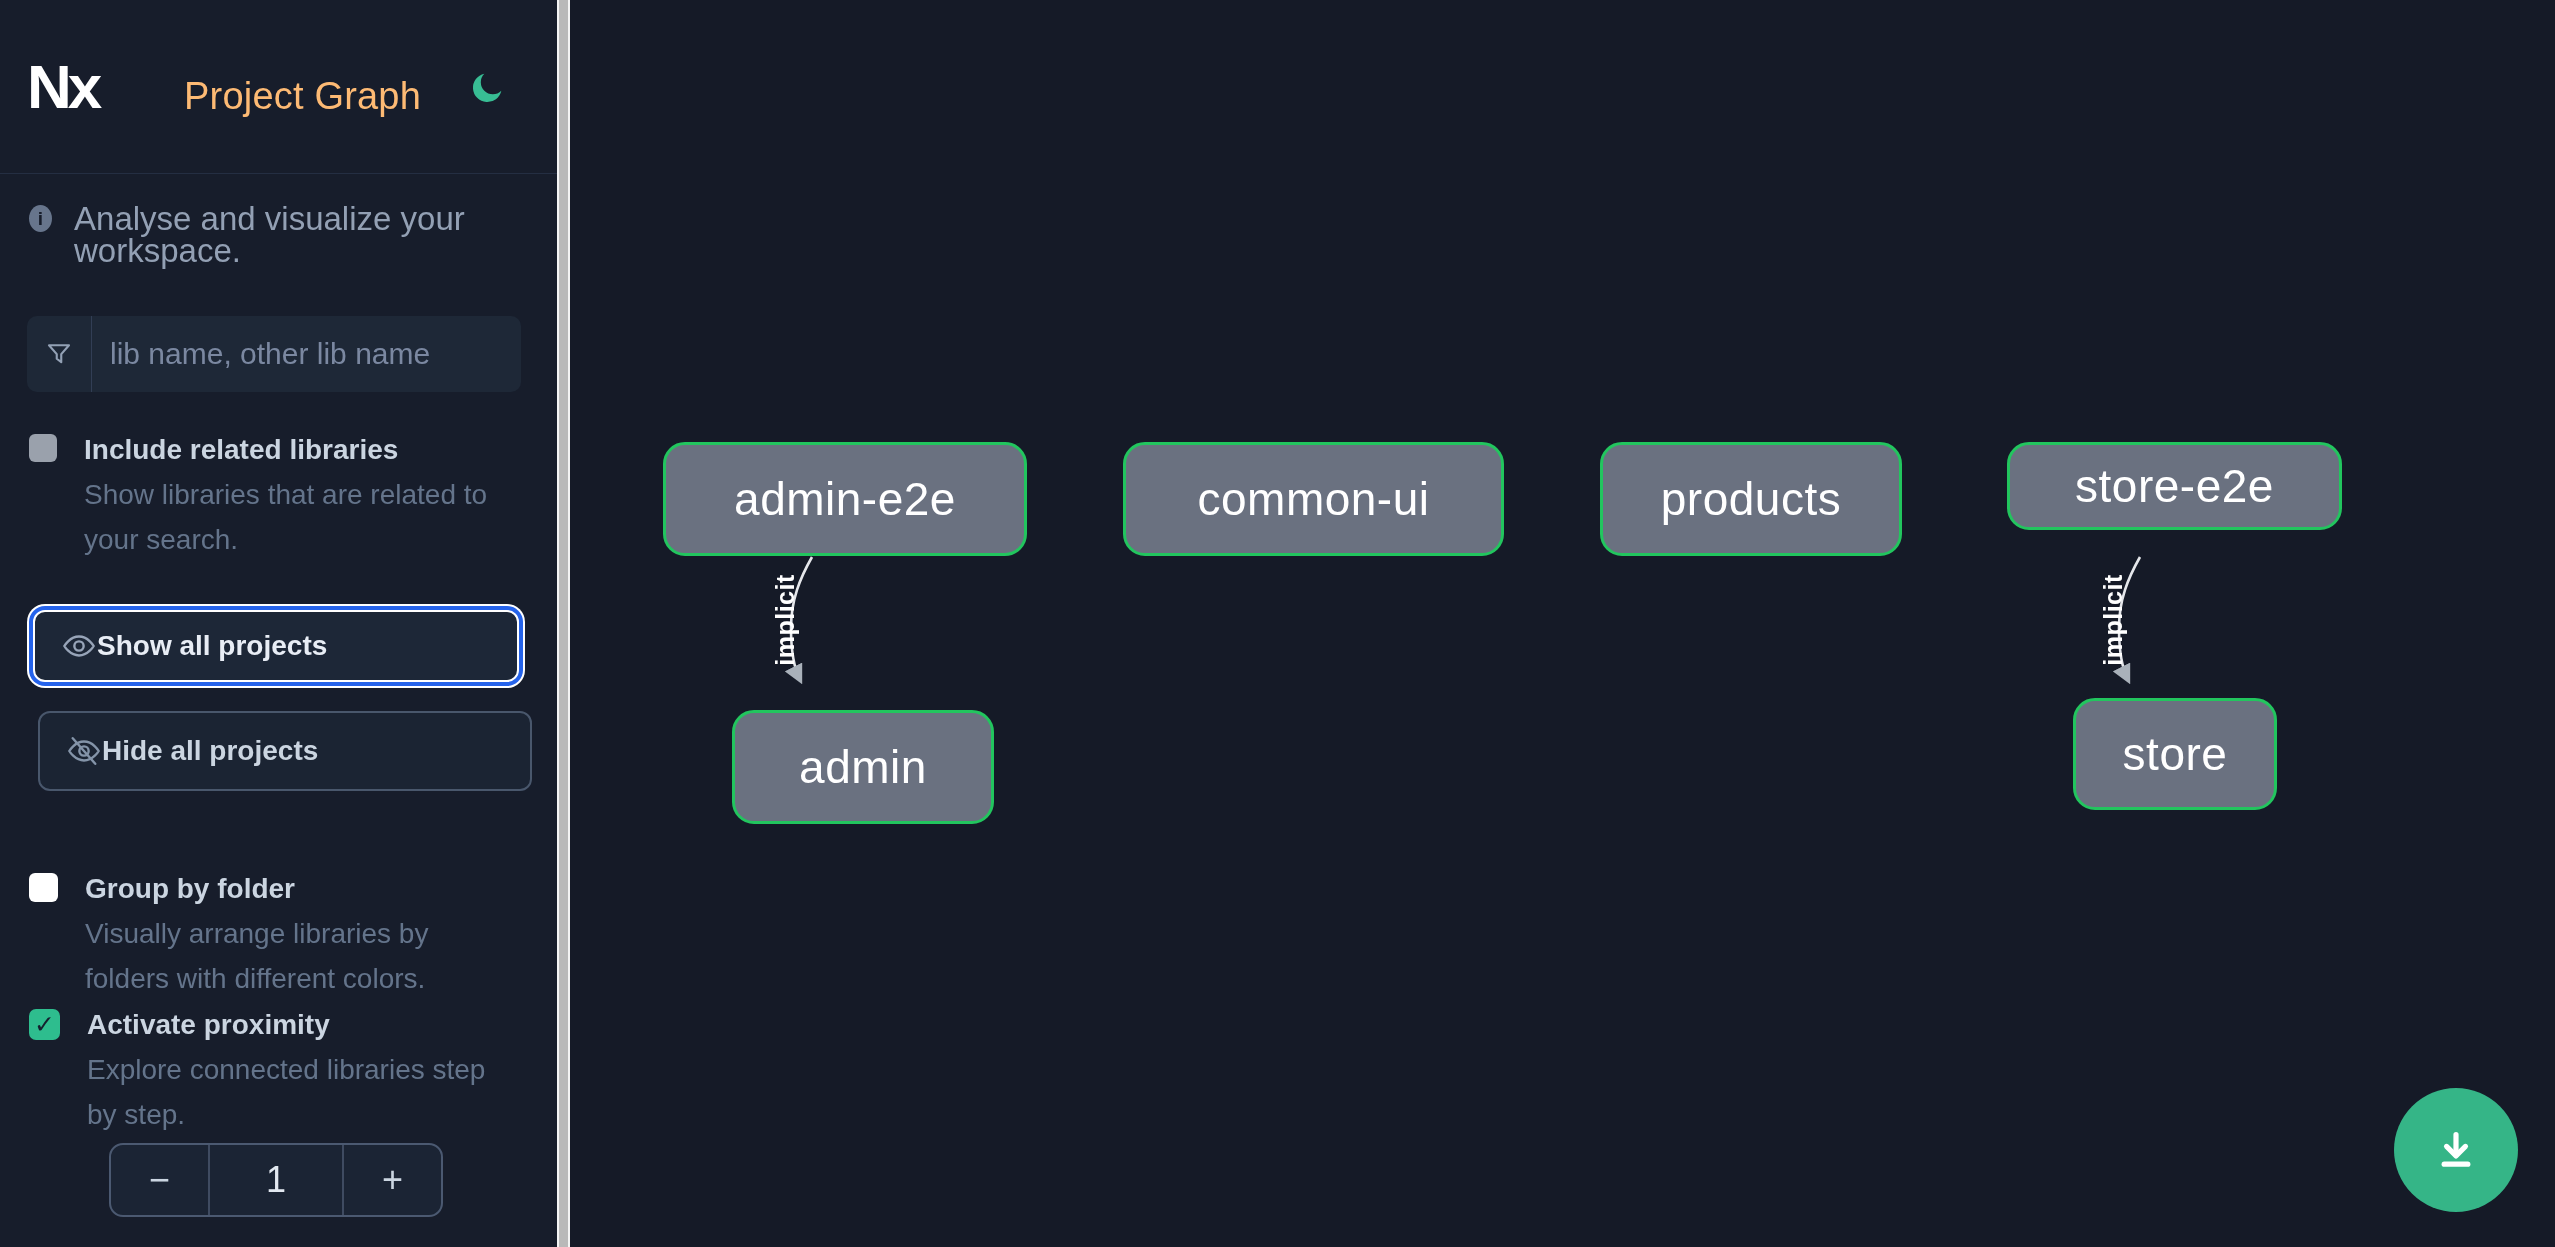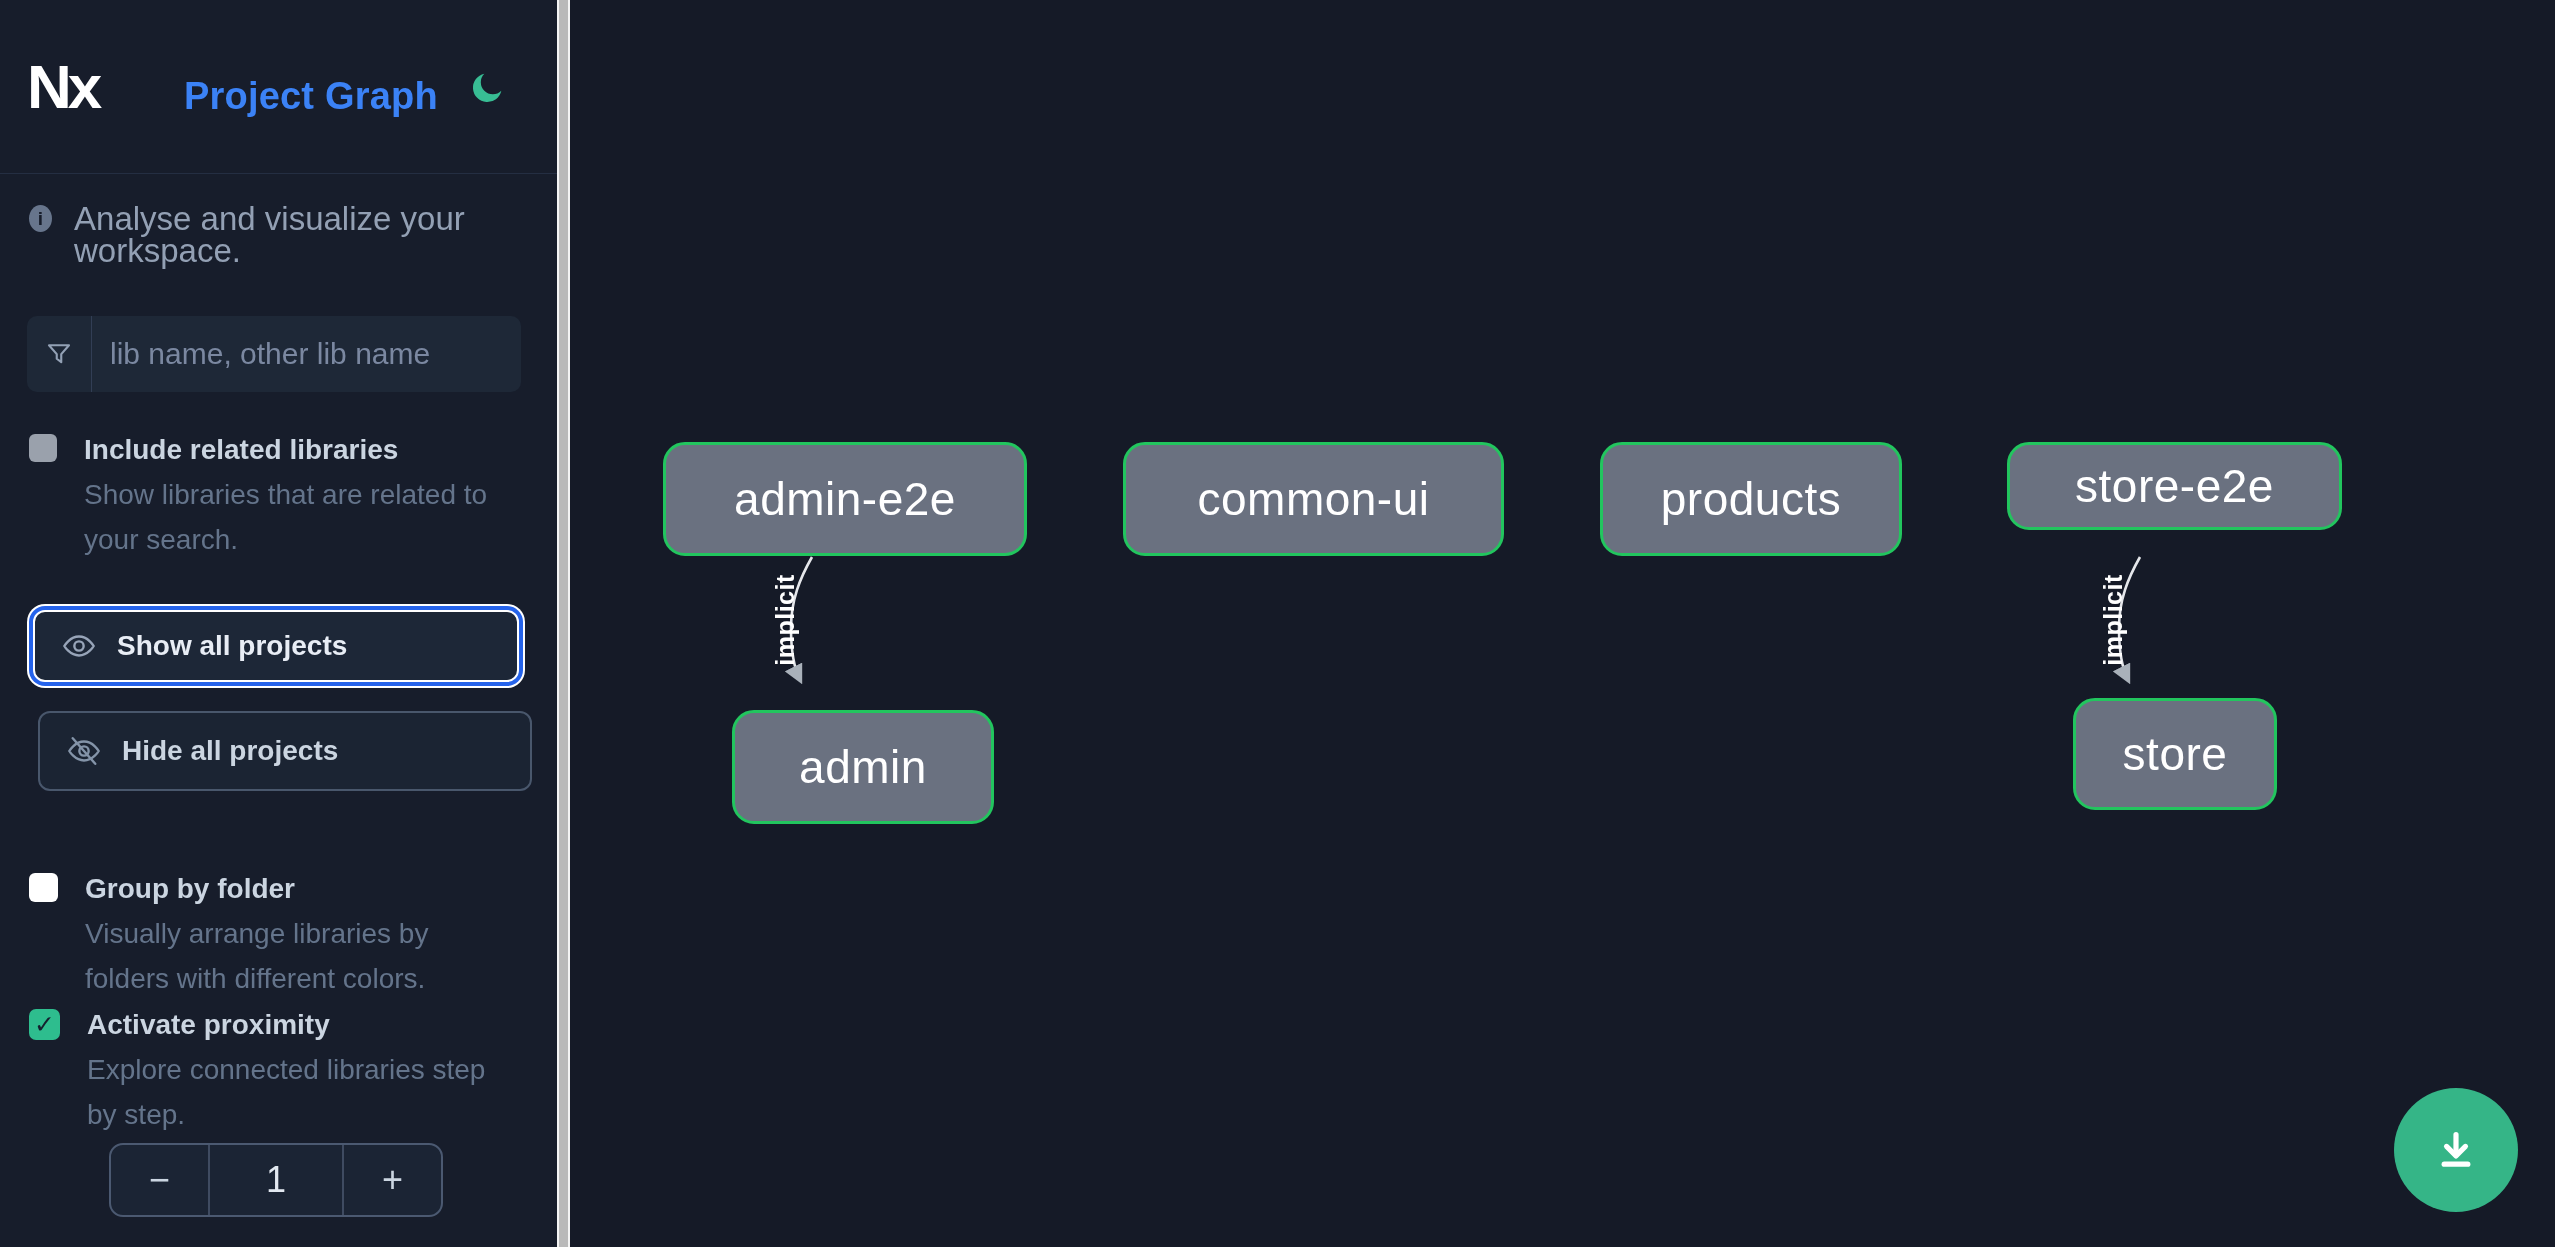--- a/index.html
+++ b/index.html
@@ -5,21 +5,21 @@
   * { margin:0; padding:0; box-sizing:border-box; }
   html,body { width:2555px; height:1247px; overflow:hidden; }
   body { font-family:"Liberation Sans","DejaVu Sans",sans-serif; background:#151a27; }
   .app { position:relative; width:2555px; height:1247px; }
 
   
   .sidebar { position:absolute; left:0; top:0; width:557px; height:1247px; background:#171d2b; }
   .hdr { position:absolute; left:0; top:0; width:557px; height:174px; border-bottom:1px solid #242e42; }
   .logo { position:absolute; left:27px; top:52px; width:100px; height:70px;
           color:#ffffff; font-size:62px; font-weight:800; letter-spacing:-4px; line-height:70px; }
-  .ttl { position:absolute; left:184px; top:75px; font-size:38px; font-weight:700; color:#3b82f6; letter-spacing:.2px; }
+  .ttl { position:absolute; left:184px; top:75px; font-size:38px; font-weight:400; color:#fdba74; letter-spacing:.2px; }
   .moon-btn { position:absolute; left:464px; top:66px; width:46px; height:46px; background:none; border:none; cursor:pointer; }
 
   .intro { position:absolute; left:29px; top:203px; display:flex; align-items:flex-start; gap:22px; }
   .info-ic { width:27px; height:27px; border-radius:50%; background:#67758c; color:#171d2b;
              font-weight:800; font-size:19px; display:flex; align-items:center; justify-content:center; margin-top:2px; }
   .intro-txt { font-size:33px; font-weight:500; color:#93a0b4; line-height:32px; }
 
   .searchbox { position:absolute; left:27px; top:316px; width:494px; height:76px; border-radius:10px;
                background:#1e2837; display:flex; align-items:stretch; overflow:hidden; }
   .funnel-cell { width:65px; display:flex; align-items:center; justify-content:center; border-right:1px solid #323e55; }
@@ -29,21 +29,21 @@
 
   .opt { position:absolute; left:29px; display:flex; gap:27px; align-items:flex-start; width:500px; }
   .cb { flex:none; border-radius:6px; margin-top:7px; }
   .cb-gray  { width:28px; height:28px; background:#9aa1ac; }
   .cb-white { width:29px; height:29px; background:#ffffff; }
   .cb-teal  { width:31px; height:31px; background:#2ebd8e; display:flex; align-items:center; justify-content:center;
               color:#14202e; font-size:25px; font-weight:900; border-radius:7px; }
   .opt-label { font-size:28px; font-weight:700; color:#cbd5e1; line-height:45px; }
   .opt-desc  { font-size:28px; font-weight:400; color:#64748b; line-height:45px; white-space:pre-line; }
 
-  .btn { position:absolute; display:flex; align-items:center; gap:20px; padding-left:26px;
+  .btn { position:absolute; display:flex; align-items:center; padding-left:26px;
          border-radius:12px; cursor:pointer; font-family:inherit; }
   .btn-show { left:33px; top:610px; width:486px; height:72px; background:#1d2737;
               border:2px solid #ffffff; box-shadow:0 0 0 4px #2563eb, 0 0 0 6px #ffffff; }
   .btn-show span { font-size:28px; font-weight:700; color:#e8edf5; }
   .btn-hide { left:30px; top:711px; width:494px; height:80px; background:#1b2433; border:2px solid #49576c;margin-left:8px; }
   .btn-hide span { font-size:28px; font-weight:700; color:#cbd5e1; }
 
   .opt-include { top:427px; }
   .opt-group   { top:866px; }
   .opt-prox    { top:1002px; }

